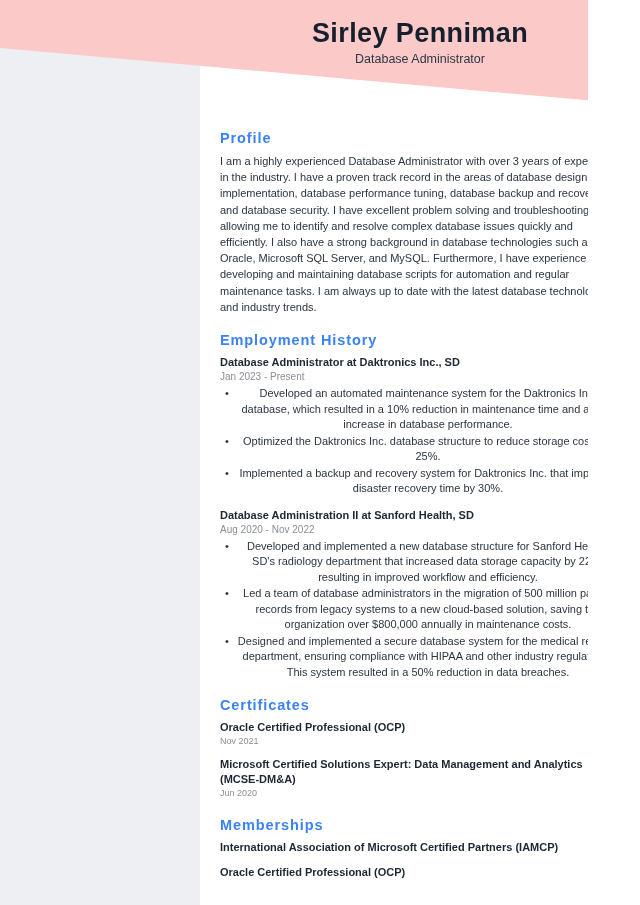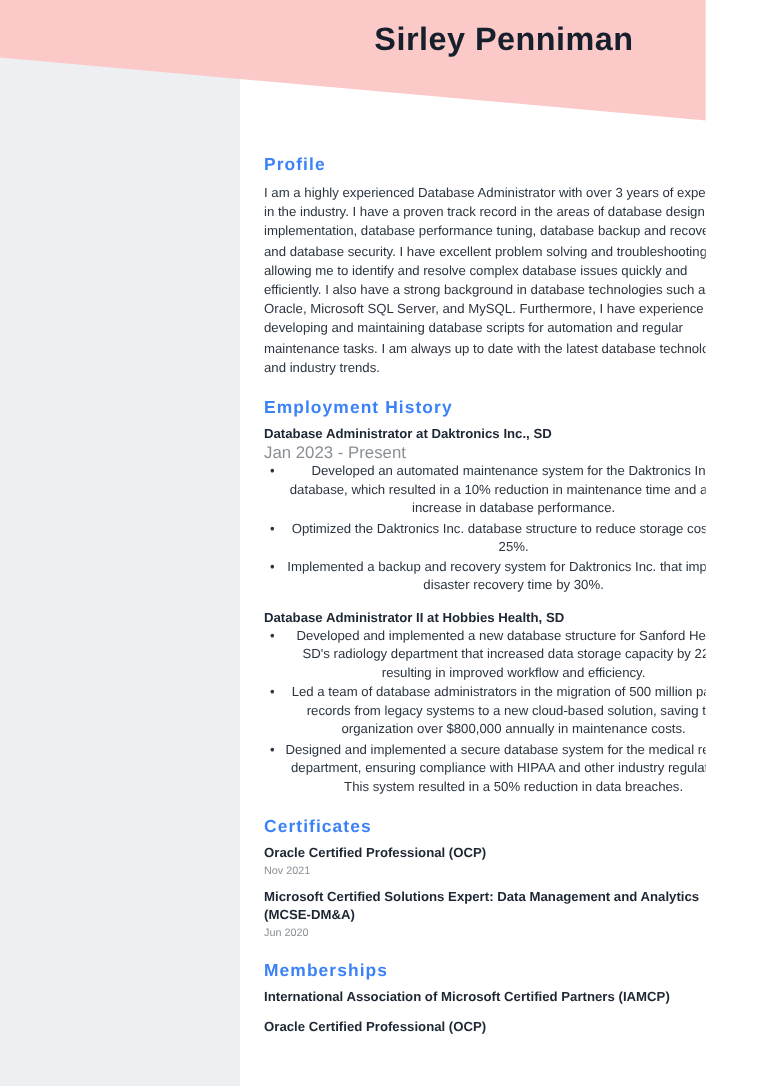--- a/index.html
+++ b/index.html
@@ -200,21 +200,21 @@
   .job { margin-bottom: 11px; }
 
   .job-heading {
     font-size: 11px;
     font-weight: bold;
     color: #1d2733;
     line-height: 15px;
   }
 
   .job-date {
-    font-size: 14px;
+    font-size: 10px;
     color: #8a8f96;
     line-height: 14px;
     margin-bottom: 2px;
   }
 
   .bullets {
     list-style: none;
     margin: 0;
     padding: 0;
   }
@@ -265,20 +265,21 @@
 <body>
 
 <div id="resume">
 
   <div class="sidebar"></div>
 
   <div class="header-band"></div>
 
   <div class="header-text">
     <div class="name">Sirley Penniman</div>
+    <div class="job-title">Database Administrator</div>
   </div>
 
   <div class="sidebar-inner">
 
     <div>
       <div class="contact-row">
         <span class="contact-icon">
           <svg width="11" height="11" viewBox="0 0 16 16">
               <path fill="#1d2733" d="M1.5 3h13a.5.5 0 0 1 .5.5v.2L8 8.6 1 3.7v-.2a.5.5 0 0 1 .5-.5zM1 5.1l6.7 4.7a.5.5 0 0 0 .6 0L15 5.1v7.4a.5.5 0 0 1-.5.5h-13a.5.5 0 0 1-.5-.5V5.1z"></path>
             </svg>
@@ -406,21 +407,22 @@
           <div class="job">
             <div class="job-heading">Database Administrator at Daktronics Inc., SD</div>
             <div class="job-date">Jan 2023 - Present</div>
             <ul class="bullets">
               <li>Developed an automated maintenance system for the Daktronics Inc. database, which resulted in a 10% reduction in maintenance time and a 15% increase in database performance.</li>
               <li>Optimized the Daktronics Inc. database structure to reduce storage costs by 25%.</li>
               <li>Implemented a backup and recovery system for Daktronics Inc. that improved disaster recovery time by 30%.</li>
             </ul>
           </div>
           <div class="job">
-            <div class="job-heading">Database Administrator II at Hobbies Health, SD</div>
+            <div class="job-heading">Database Administration II at Sanford Health, SD</div>
+            <div class="job-date">Aug 2020 - Nov 2022</div>
             <ul class="bullets">
               <li>Developed and implemented a new database structure for Sanford Health, SD's radiology department that increased data storage capacity by 22%, resulting in improved workflow and efficiency.</li>
               <li>Led a team of database administrators in the migration of 500 million patient records from legacy systems to a new cloud-based solution, saving the organization over $800,000 annually in maintenance costs.</li>
               <li>Designed and implemented a secure database system for the medical records department, ensuring compliance with HIPAA and other industry regulations. This system resulted in a 50% reduction in data breaches.</li>
             </ul>
           </div>
         </div>
     </div>
 
     <div class="section">

